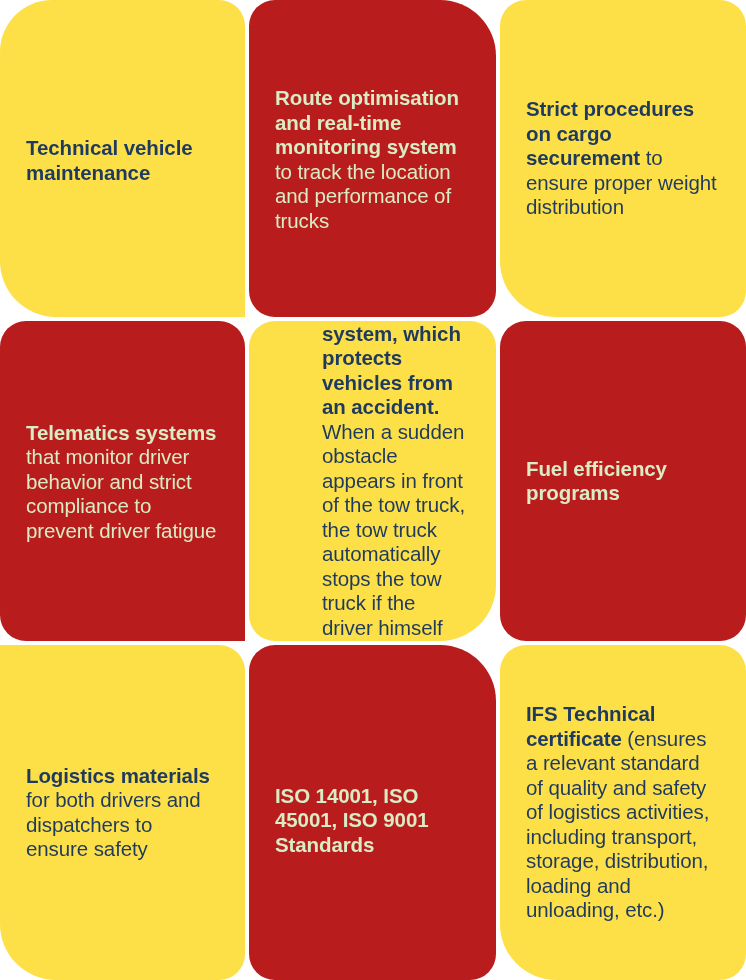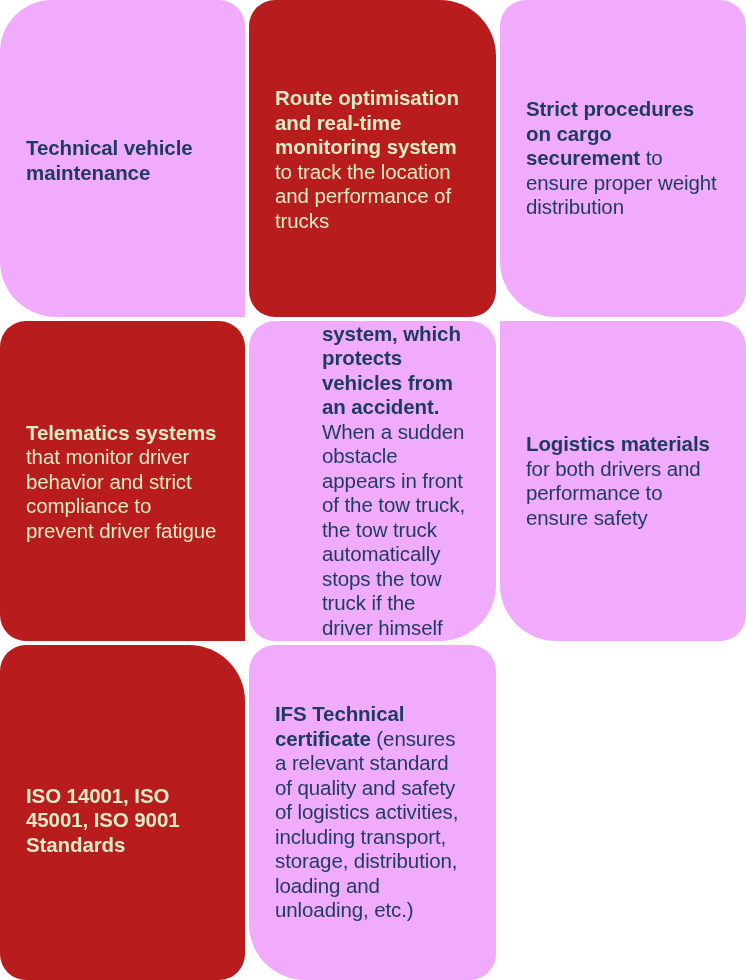--- a/index.html
+++ b/index.html
@@ -24,21 +24,21 @@
     overflow:hidden;
   }
   .card .body {
     width:100%;
     padding:0 26px;
     font-size:20.5px;
     line-height:24.5px;
     letter-spacing:-0.1px;
     word-spacing:0px;
   }
-  .card.green { background:#f0abfc;align-items:center; }
+  .card.green { background:#fde047;align-items:center; }
   .card.gray  { background:#b91c1c; }
   .card.green .body { color:#1f3a5f; }
   .card.gray  .body { color:#d9ecc4; }
 
   .lead { font-weight:bold; }
   .rest { font-weight:normal; }
 
   
   .c1 { border-radius:52px 26px 0 56px; }
   .c2 { border-radius:26px 56px 26px 26px; }
@@ -79,23 +79,26 @@
   </div>
 
   <div class="card gray c4">
     <div class="body"><span class="lead">Telematics systems</span><span class="rest"> that monitor driver behavior and strict compliance to prevent driver fatigue</span></div>
   </div>
 
   <div class="card green c5">
     <div class="body"><span class="lead">Active breaks’ system, which protects vehicles from an accident.</span><span class="rest"> When a sudden obstacle appears in front of the tow truck, the tow truck automatically stops the tow truck if the driver himself fails to do so.</span></div>
   </div>
 
+  <div class="card gray c6">
+    <div class="body"><span class="lead">Fuel efficiency programs</span><span class="rest"></span></div>
+  </div>
 
   <div class="card green c7">
-    <div class="body"><span class="lead">Logistics materials</span><span class="rest"> for both drivers and performance to ensure safety</span></div>
+    <div class="body"><span class="lead">Logistics materials</span><span class="rest"> for both drivers and dispatchers to ensure safety</span></div>
   </div>
 
   <div class="card gray c8">
     <div class="body"><span class="lead">ISO 14001, ISO 45001, ISO 9001 Standards</span><span class="rest"></span></div>
   </div>
 
   <div class="card green c9">
     <div class="body"><span class="lead">IFS Technical certificate</span><span class="rest"> (ensures a relevant standard of quality and safety of logistics activities, including transport, storage, distribution, loading and unloading, etc.)</span></div>
   </div>
 

